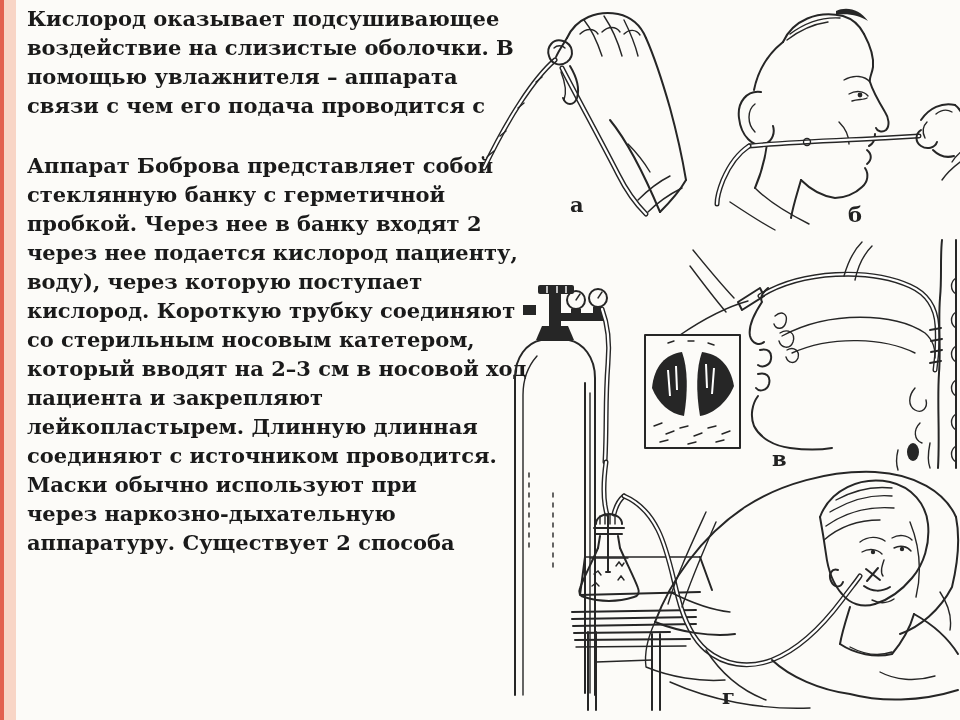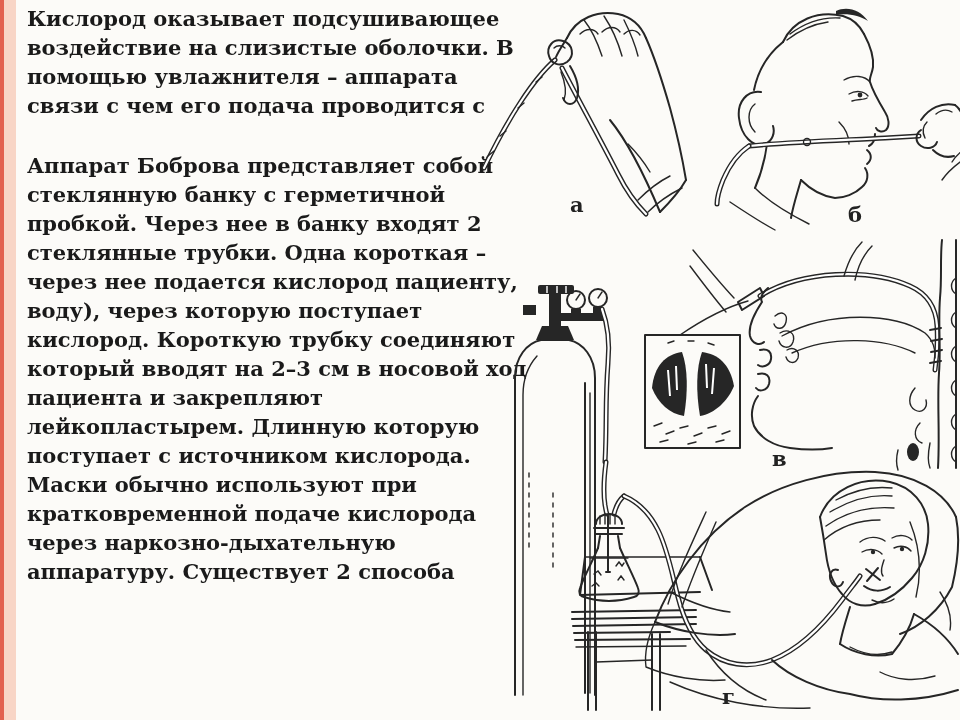--- a/index.html
+++ b/index.html
@@ -49,30 +49,29 @@
     <div class="para">
         <div class="line">Кислород оказывает подсушивающее</div>
         <div class="line">воздействие на слизистые оболочки. В</div>
         <div class="line">помощью увлажнителя – аппарата</div>
         <div class="line">связи с чем его подача проводится с</div>
       </div>
     <div class="para">
         <div class="line">Аппарат Боброва представляет собой</div>
         <div class="line">стеклянную банку с герметичной</div>
         <div class="line">пробкой. Через нее в банку входят 2</div>
-        <div class="line">стеклянные трубки. Одна короткая –</div>
         <div class="line">через нее подается кислород пациенту,</div>
         <div class="line">воду), через которую поступает</div>
         <div class="line">кислород. Короткую трубку соединяют</div>
+        <div class="line">со стерильным носовым катетером,</div>
         <div class="line">который вводят на 2–3 см в носовой ход</div>
         <div class="line">пациента и закрепляют</div>
-        <div class="line">лейкопластырем. Длинную которую</div>
-        <div class="line">поступает с источником кислорода.</div>
+        <div class="line">лейкопластырем. Длинную длинная</div>
+        <div class="line">соединяют с источником проводится.</div>
         <div class="line">Маски обычно используют при</div>
-        <div class="line">кратковременной подаче кислорода</div>
         <div class="line">через наркозно-дыхательную</div>
         <div class="line">аппаратуру. Существует 2 способа</div>
       </div>
   </div>
 
   <svg style="left:478px;top:4px;" width="212" height="212" viewBox="0 0 212 212">
     <g>
       <path class="tube-out" d="M 77,56 C 56,74 30,114 6,164"></path>
       <path class="tube-in" d="M 77,56 C 56,74 30,114 6,164"></path>
       <path class="ink-thin" d="M 58,78 l 6,-5 M 40,104 l 6,-5 M 22,132 l 6,-5 M 10,152 l 6,-5"></path>

